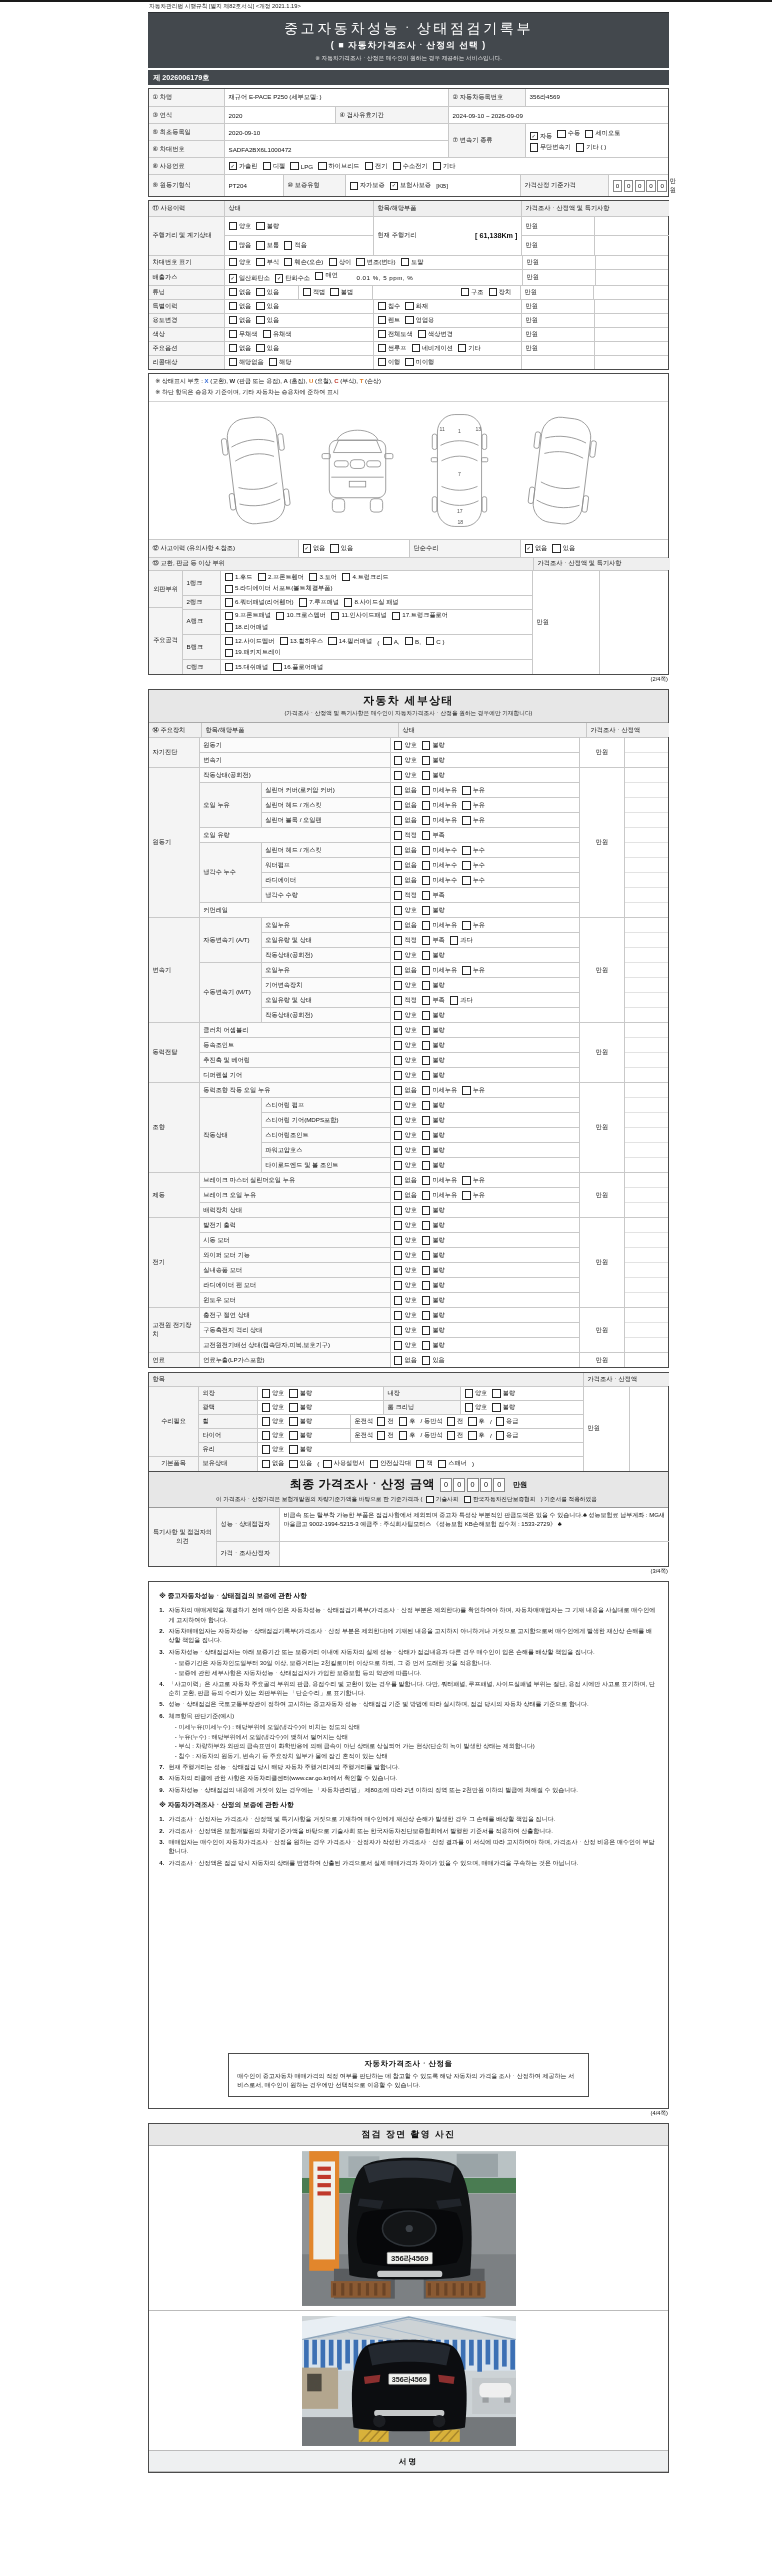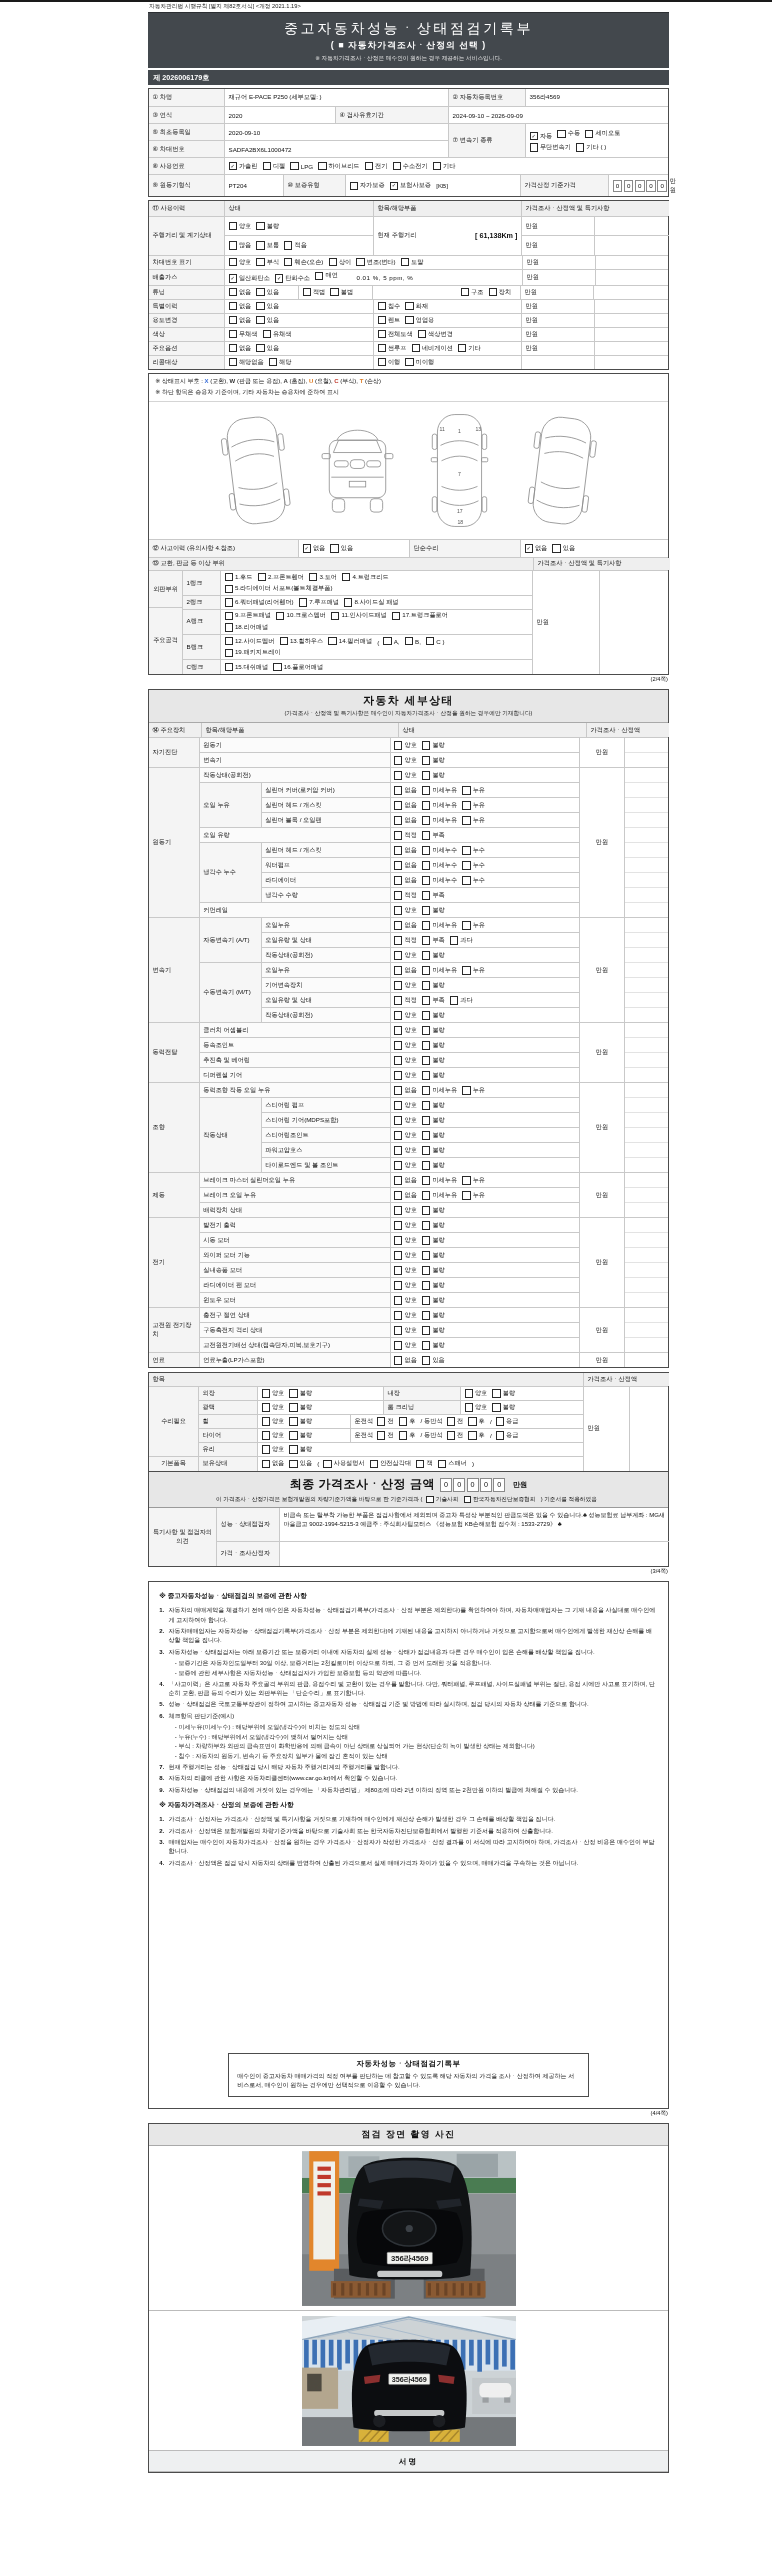--- a/index.html
+++ b/index.html
@@ -1779,21 +1779,21 @@
             <div class="nitem">
               <span class="nno">3.</span>
               <span class="ntext">매매업자는 매수인이 자동차가격조사ㆍ산정을 원하는 경우 가격조사ㆍ산정자가 작성한 가격조사ㆍ산정 결과를 이 서식에 따라 고지하여야 하며, 가격조사ㆍ산정 비용은 매수인이 부담합니다.</span>
             </div>
             <div class="nitem">
               <span class="nno">4.</span>
               <span class="ntext">가격조사ㆍ산정액은 점검 당시 자동차의 상태를 반영하여 산출된 가격으로서 실제 매매가격과 차이가 있을 수 있으며, 매매가격을 구속하는 것은 아닙니다.</span>
             </div>
           </div>
         <div class="nbox">
-          <div class="nbox-t">자동차성능ㆍ상태점검기록부</div>
+          <div class="nbox-t">자동차가격조사ㆍ산정을</div>
           <div class="nbox-b">매수인이 중고자동차 매매가격의 적정 여부를 판단하는 데 참고할 수 있도록 해당 자동차의 가격을 조사ㆍ산정하여 제공하는 서비스로서, 매수인이 원하는 경우에만 선택적으로 이용할 수 있습니다.</div>
         </div>
       </div>
     </div>
 
     <div class="marker">(4/4쪽)</div>
 
     <div class="sec">
       <div class="photo-h">점검 장면 촬영 사진</div>
 

